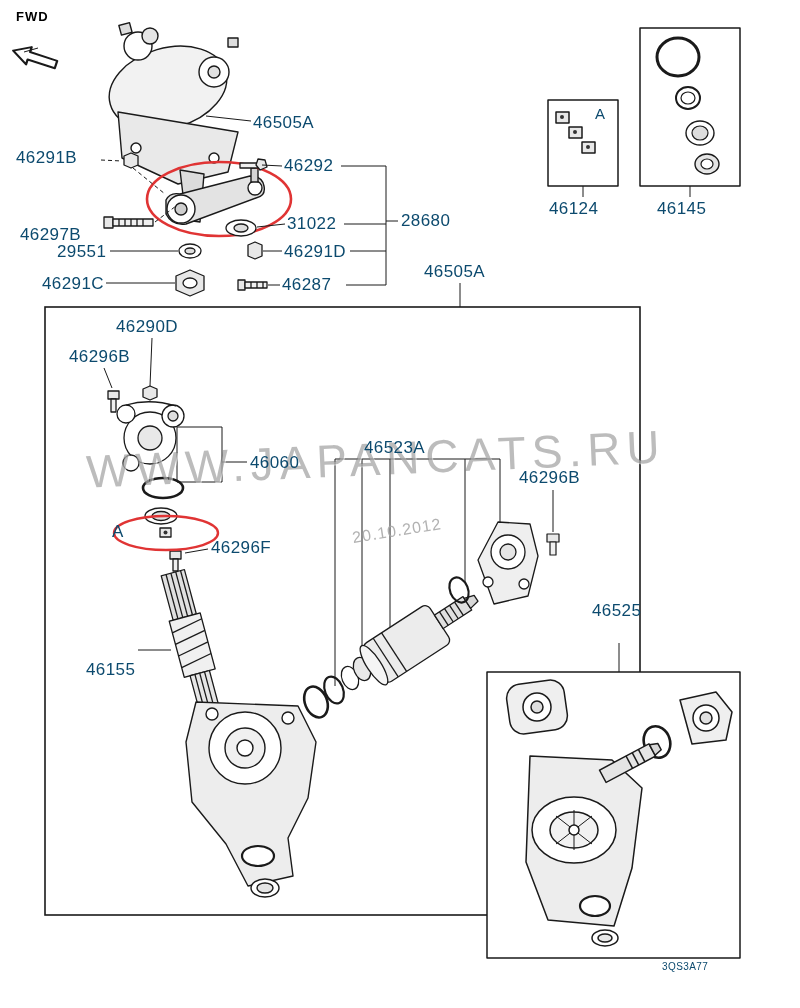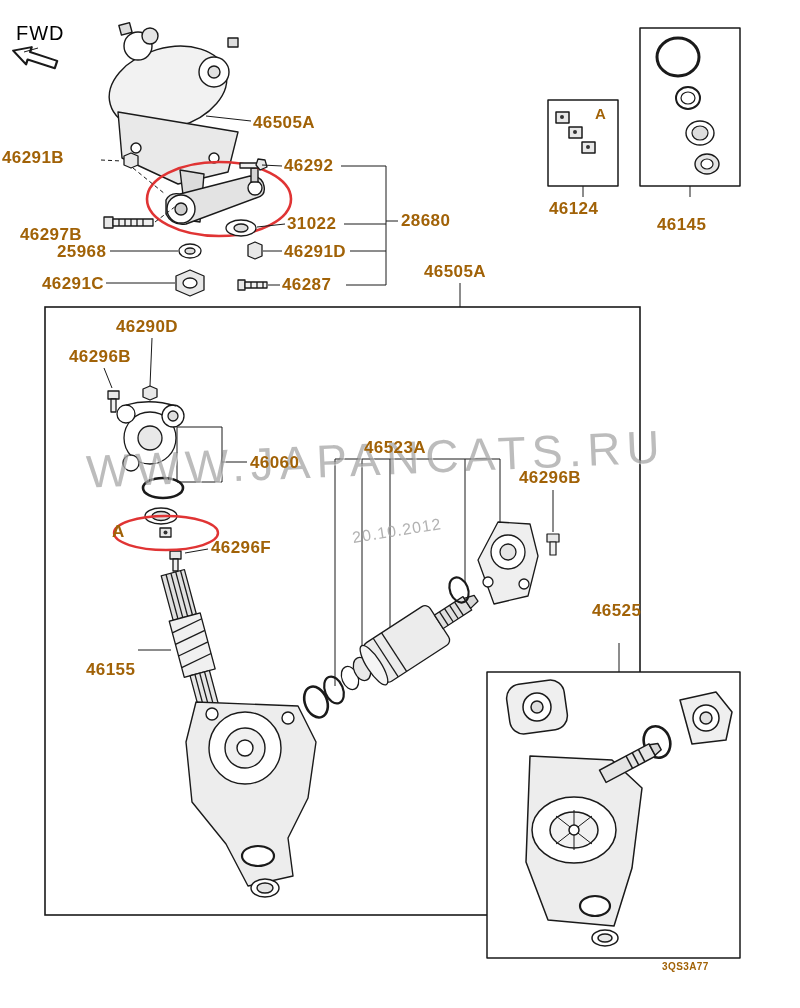--- a/index.html
+++ b/index.html
@@ -1,23 +1,23 @@
 <!DOCTYPE html>
 <html><head>
 <meta charset="utf-8">
 <style>
   html,body{margin:0;padding:0;background:#fff;}
   #page{position:relative;width:800px;height:1008px;background:#ffffff;overflow:hidden;
         font-family:"Liberation Sans",sans-serif;}
   #artwork{position:absolute;left:0;top:0;z-index:2;}
-  .lbl{position:absolute;z-index:10;font-weight:bold;font-size:17px;color:#a16207;
+  .lbl{position:absolute;z-index:10;font-weight:normal;font-size:17px;color:#0c4a6e;
        white-space:nowrap;letter-spacing:.4px;line-height:1;}
   .lbl.small{font-size:15px;}
   .lbl.tiny{font-size:10px;}
-  .fwd{position:absolute;left:16px;top:22px;z-index:10;font-weight:normal;font-size:20px;
+  .fwd{position:absolute;left:16px;top:9px;z-index:10;font-weight:bold;font-size:13px;
        letter-spacing:1px;color:#000;}
   .watermark{position:absolute;left:86px;top:432px;z-index:6;
        font-size:46px;font-weight:400;letter-spacing:6px;color:rgba(115,115,115,0.48);
        transform:rotate(-2.5deg);white-space:nowrap;
        text-shadow:1px 1px 0 rgba(255,255,255,0.55);}
   .wm-date{position:absolute;left:352px;top:522px;z-index:6;font-size:16px;
        color:rgba(165,165,165,0.85);transform:rotate(-9deg);letter-spacing:1px;}
 </style>
 </head>
 <body>
@@ -255,37 +255,37 @@
       <ellipse cx="605" cy="938" rx="7" ry="4" fill="#e8e8e8"></ellipse>
     </g>
   </svg>
 
   <div class="watermark">WWW.JAPANCATS.RU</div>
   <div class="wm-date">20.10.2012</div>
 
   <div class="fwd">FWD</div>
 
   <div class="lbl" style="left:253px;top:114px">46505A</div>
-  <div class="lbl" style="left:2px;top:149px">46291B</div>
+  <div class="lbl" style="left:16px;top:149px">46291B</div>
   <div class="lbl" style="left:284px;top:157px">46292</div>
   <div class="lbl" style="left:20px;top:226px">46297B</div>
   <div class="lbl" style="left:287px;top:215px">31022</div>
   <div class="lbl" style="left:401px;top:212px">28680</div>
-  <div class="lbl" style="left:57px;top:243px">25968</div>
+  <div class="lbl" style="left:57px;top:243px">29551</div>
   <div class="lbl" style="left:284px;top:243px">46291D</div>
   <div class="lbl" style="left:42px;top:275px">46291C</div>
   <div class="lbl" style="left:282px;top:276px">46287</div>
   <div class="lbl" style="left:424px;top:263px">46505A</div>
   <div class="lbl" style="left:116px;top:318px">46290D</div>
   <div class="lbl" style="left:69px;top:348px">46296B</div>
   <div class="lbl" style="left:250px;top:454px">46060</div>
   <div class="lbl" style="left:364px;top:439px">46523A</div>
   <div class="lbl" style="left:519px;top:469px">46296B</div>
   <div class="lbl" style="left:112px;top:523px">A</div>
   <div class="lbl" style="left:211px;top:539px">46296F</div>
   <div class="lbl" style="left:86px;top:661px">46155</div>
   <div class="lbl" style="left:592px;top:602px">46525</div>
   <div class="lbl" style="left:549px;top:200px">46124</div>
-  <div class="lbl" style="left:657px;top:216px">46145</div>
+  <div class="lbl" style="left:657px;top:200px">46145</div>
   <div class="lbl small" style="left:595px;top:106px">A</div>
   <div class="lbl tiny" style="left:662px;top:962px">3QS3A77</div>
 
 </div>
 
 </body></html>

